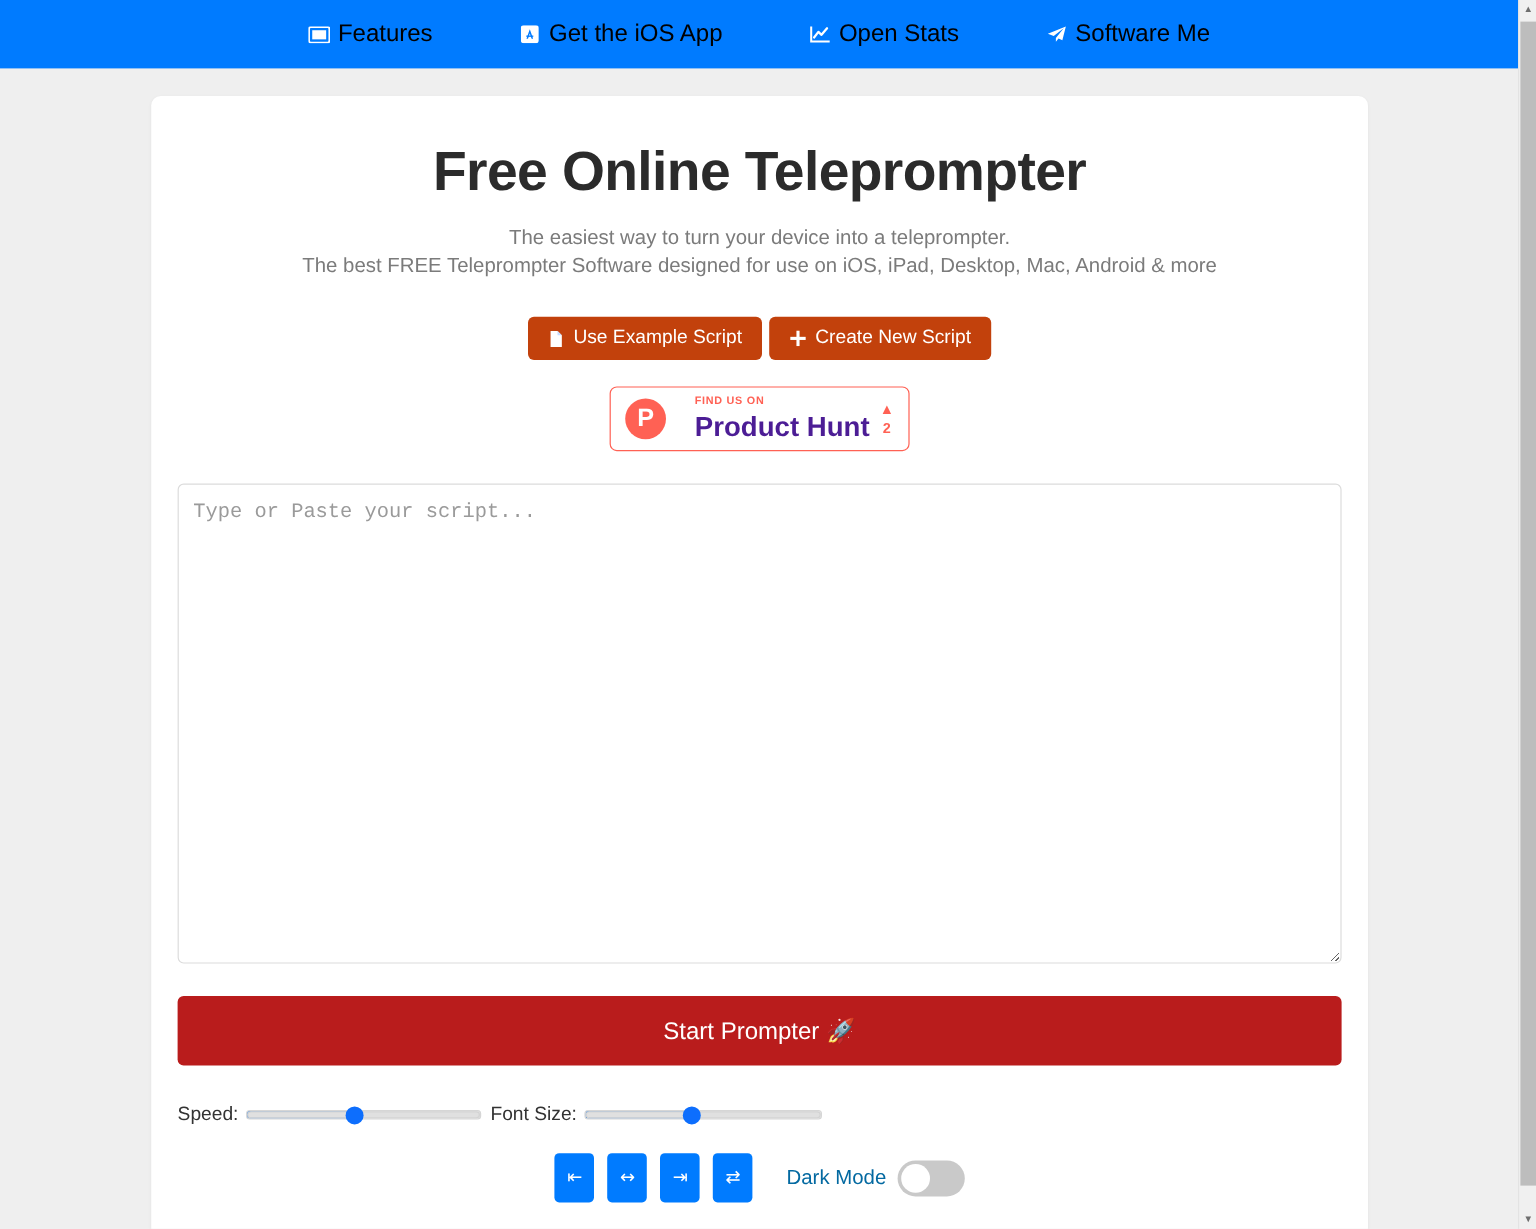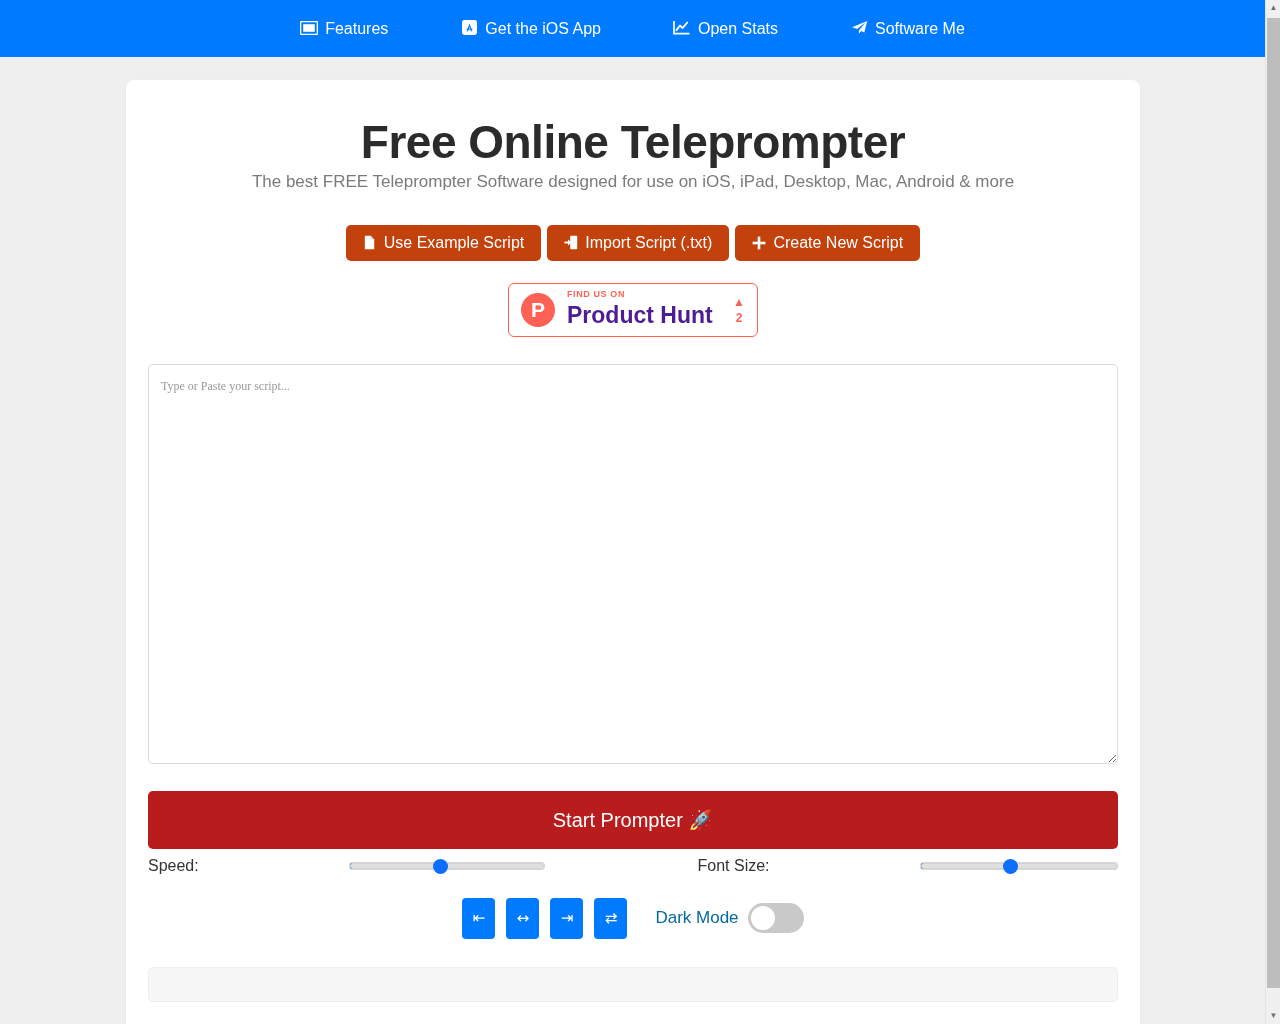--- a/index.html
+++ b/index.html
@@ -39,22 +39,22 @@
 
   
   #topnav {
     position: absolute; top: 0; left: 0;
     width: 1265px; height: 57px;
     background: #007bff;
     display: flex; align-items: center; justify-content: center;
     gap: 0px;
   }
   .nav-item {
-    display: inline-flex; 
-    color: #ffffff; font-size: 16px;
+    display: inline-flex; align-items: center;
+    color: #000000; font-size: 20px;
     padding: 0 36px;
     text-decoration: none;
     white-space: nowrap;
     cursor: pointer;
   }
   .nav-item .nav-ico {
     display: inline-flex; align-items: center; justify-content: center;
     margin-right: 7px; width: 18px; height: 16px;
   }
   .nav-item .nav-ico svg { display: block; }
@@ -124,21 +124,21 @@
     background: #ffffff;
     cursor: pointer;
   }
   #ph-logo {
     width: 34px; height: 34px; border-radius: 50%;
     background: #ff6154; color: #ffffff;
     display: flex; align-items: center; justify-content: center;
     font-size: 21px; font-weight: bold;
     flex: 0 0 auto;
   }
-  #ph-text { margin-left: 12px; flex: 1 1 auto; }
+  #ph-text { margin-left: 24px; flex: 1 1 auto; }
   #ph-find {
     font-size: 9px; font-weight: bold; color: #ff6154;
     letter-spacing: 0.6px; line-height: 1;
   }
   #ph-name {
     font-size: 23px; font-weight: bold; color: #4c1d95;
     line-height: 1.15; margin-top: 3px;
   }
   #ph-votes {
     flex: 0 0 auto; text-align: center;
@@ -149,22 +149,22 @@
 
   
   #script-area {
     display: block;
     width: 970px;
     height: 400px;
     margin: 27px auto 0 auto;
     border: 1px solid #dcdcdc;
     border-radius: 5px;
     padding: 14px 12px;
-    font-family: Liberation Serif, serif;
-    font-size: 12px;
+    font-family: Liberation Mono, monospace;
+    font-size: 17px;
     color: #333;
     resize: vertical;
     outline: none;
     background: #ffffff;
   }
   #script-area::placeholder { color: #9a9a9a; }
 
   
   #start-btn {
     display: block;
@@ -173,22 +173,22 @@
     background: #b91c1c;
     color: #ffffff;
     border: none; border-radius: 5px;
     font-size: 20px;
     font-family: "Liberation Sans", sans-serif;
     cursor: pointer;
   }
 
   
   #slider-row {
-    display: flex; justify-content: space-between; align-items: center;
-    margin-top: 8px;
+    display: flex; justify-content: flex-start; align-items: center;
+    margin-top: 32px;
     font-size: 16px; color: #333;
   }
   .slider-label { margin-right: 6px; }
   input[type=range] {
     -webkit-appearance: none; appearance: none;
     height: 14px; background: transparent; outline: none;
     margin: 0; cursor: pointer;
   }
   input[type=range]::-webkit-slider-runnable-track {
     height: 6px; border-radius: 3px; background: #e0e0e0;
@@ -302,44 +302,35 @@
         </svg>
       </span>
       <span>Software Me</span>
     </a>
 
   </nav>
 
   <main id="card">
 
     <h1 id="page-title">Free Online Teleprompter</h1>
+    <p class="subtitle" id="sub1">The easiest way to turn your device into a teleprompter.</p>
     <p class="subtitle" id="sub2">The best FREE Teleprompter Software designed for use on iOS, iPad, Desktop, Mac, Android &amp; more</p>
 
     <div id="action-row">
 
       <button class="act-btn">
         <span class="btn-ico">
           <svg width="11" height="15" viewBox="0 0 11 15">
             <path d="M0.8 0.8 H6.6 L10.2 4.4 V14.2 H0.8 Z" fill="#fff"></path>
             <path d="M6.6 0.8 V4.4 H10.2" fill="#c7dcff"></path>
           </svg>
         </span>
         <span>Use Example Script</span>
       </button>
 
-      <button class="act-btn">
-        <span class="btn-ico">
-          <svg width="14" height="15" viewBox="0 0 14 15">
-            <rect x="6.2" y="0.8" width="7" height="13.4" rx="0.8" fill="#fff"></rect>
-            <path d="M0.4 7.5 H6.2" stroke="#fff" stroke-width="1.9"></path>
-            <path d="M4.0 4.4 L7.6 7.5 L4.0 10.6 Z" fill="#fff"></path>
-          </svg>
-        </span>
-        <span>Import Script (.txt)</span>
-      </button>
 
       <button class="act-btn">
         <span class="btn-ico">
           <svg width="14" height="14" viewBox="0 0 14 14">
             <rect x="5.7" y="0.6" width="2.6" height="12.8" fill="#fff"></rect>
             <rect x="0.6" y="5.7" width="12.8" height="2.6" fill="#fff"></rect>
           </svg>
         </span>
         <span>Create New Script</span>
       </button>

